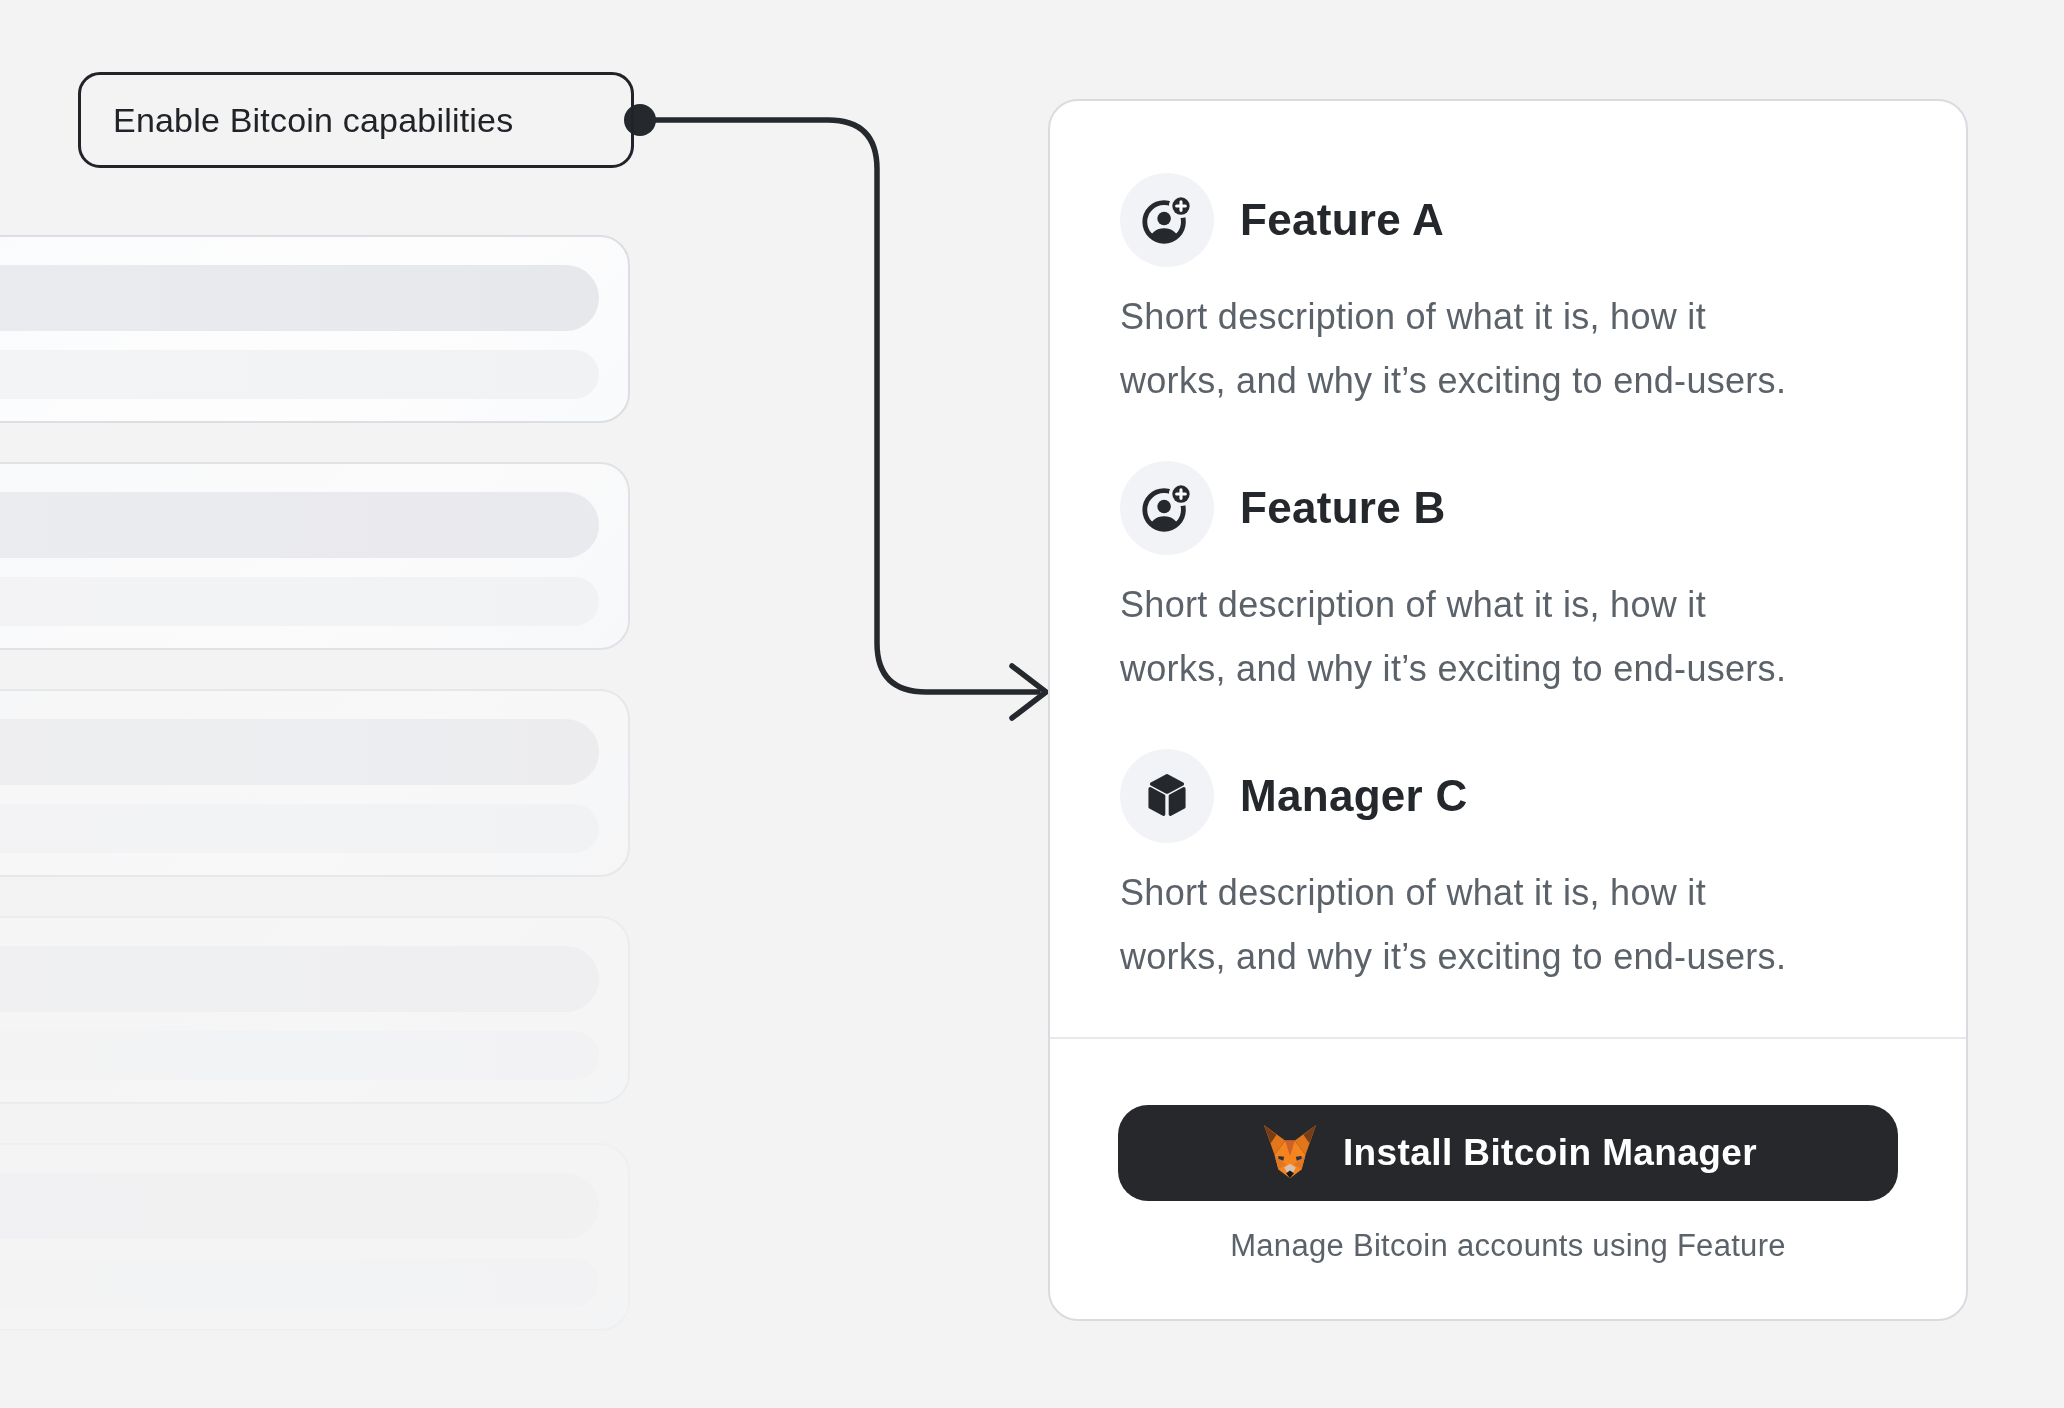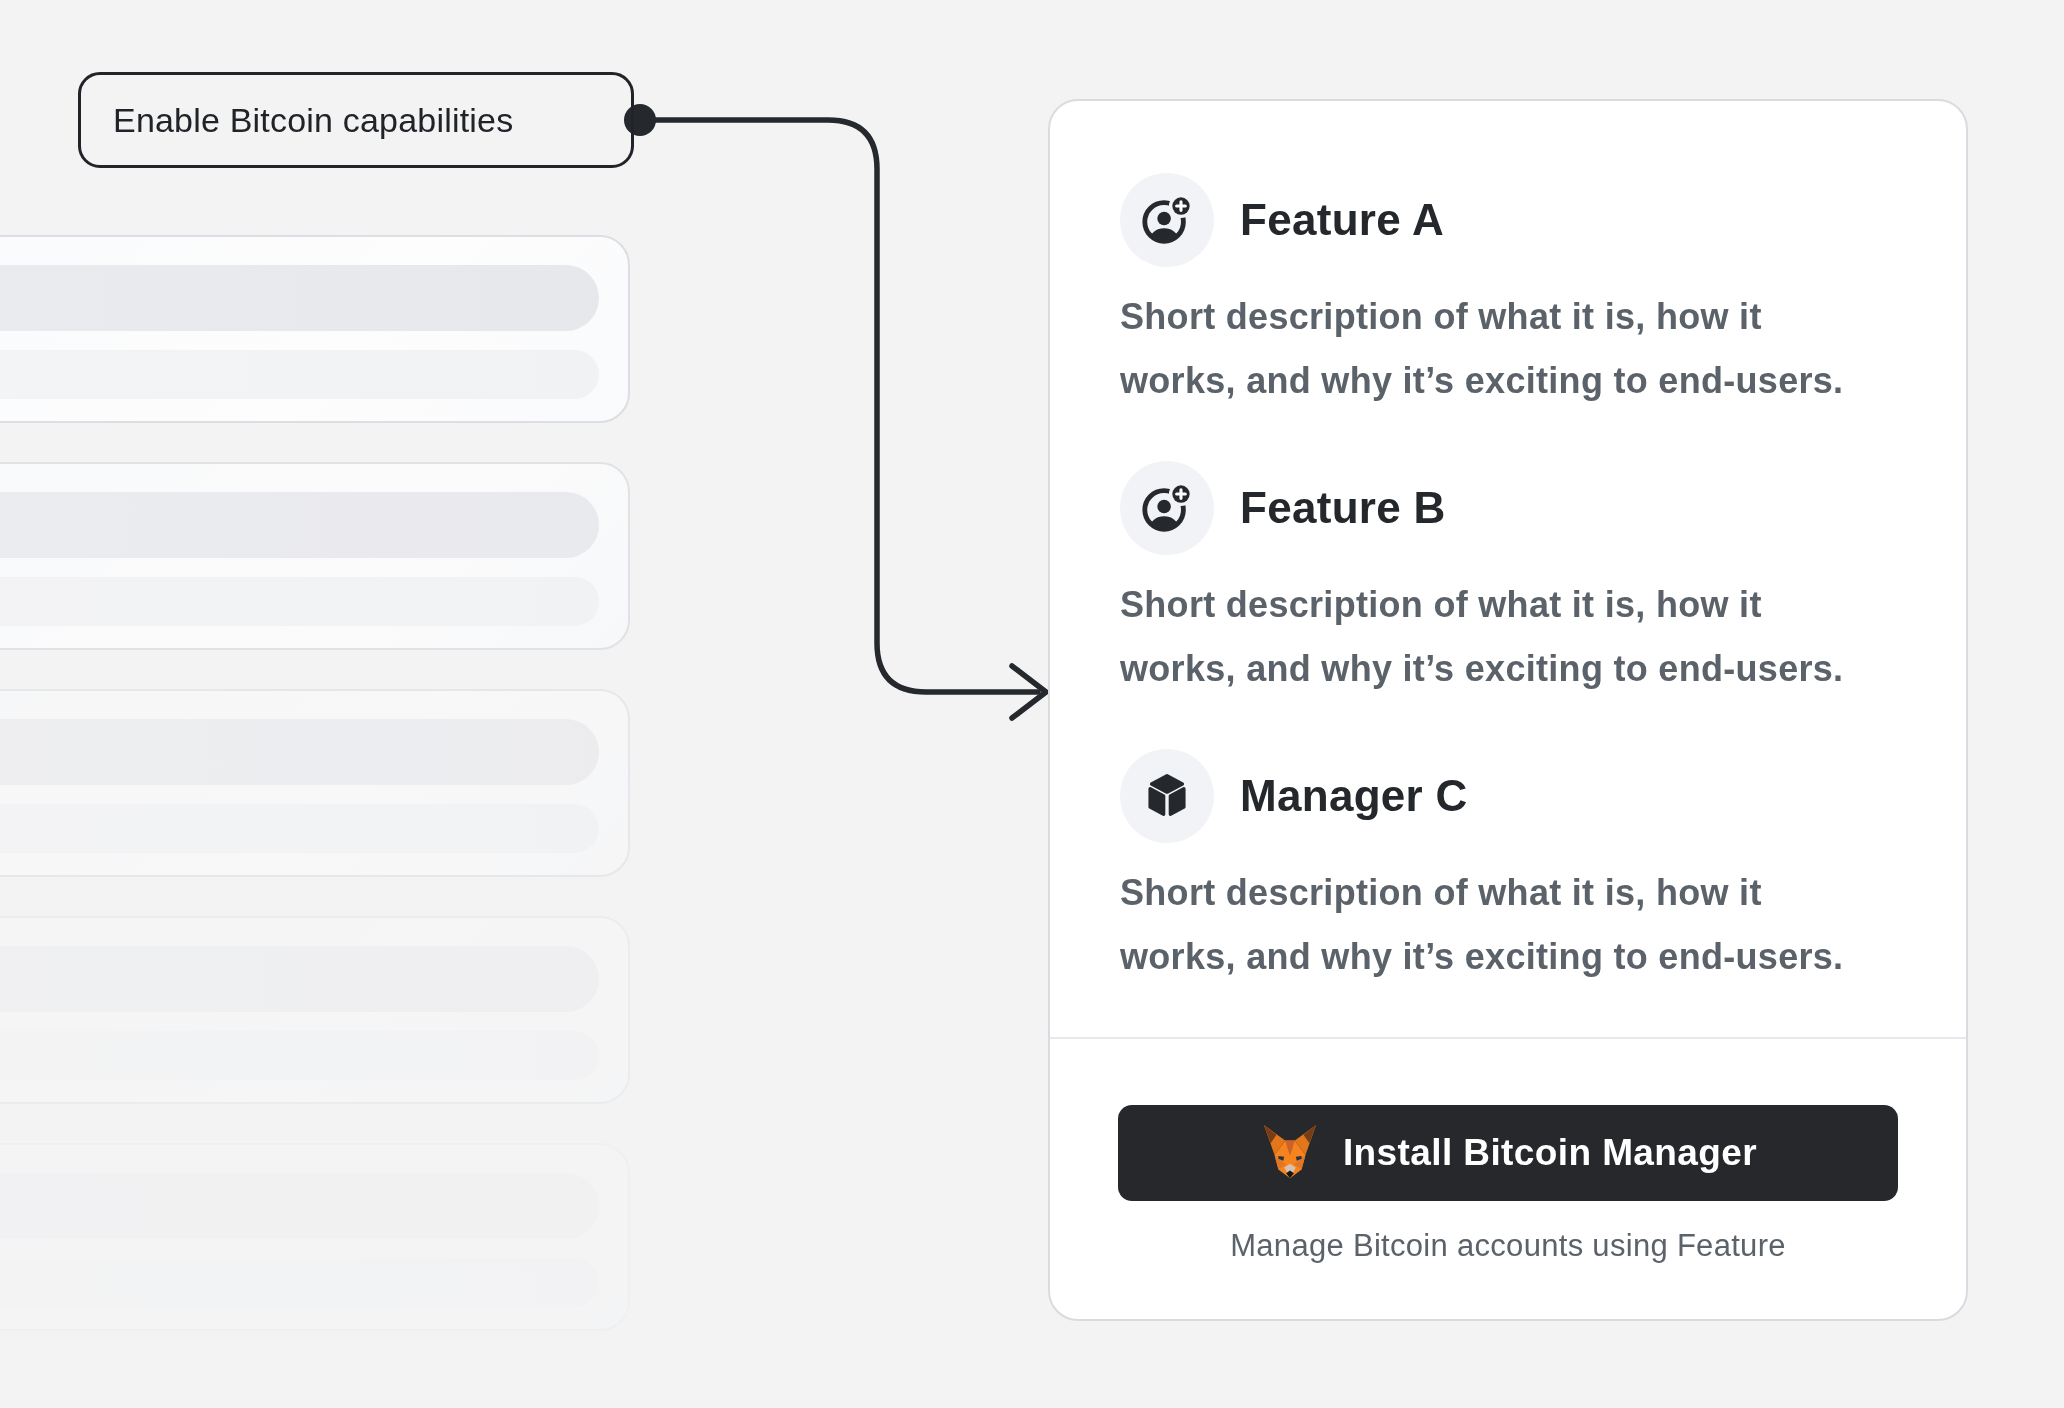--- a/index.html
+++ b/index.html
@@ -38,26 +38,26 @@
   }
   .features{padding:72px 70px 0 70px;}
   .feature{margin-bottom:48px;}
   .feature-head{display:flex;align-items:center;height:94px;}
   .chip{
     width:94px;height:94px;border-radius:50%;background:#f2f3f6;flex:0 0 auto;
     display:flex;align-items:center;justify-content:center;
   }
   .feature-title{font-size:44px;font-weight:700;margin-left:26px;color:#24272b;letter-spacing:.3px;}
   .feature-desc{margin-top:18px;font-size:36px;line-height:64px;color:#5b6269;letter-spacing:.3px;}
-  .feature-desc span{display:block;font-weight:bold;}
+  .feature-desc span{display:block;}
   .divider{height:2px;background:#e7e9ec;width:100%;}
   .footer{padding:66px 68px 52px 68px;}
   .install-btn{
     width:100%;height:96px;border:none;cursor:pointer;box-sizing:border-box;
-    background:#26282b;border-radius:14px;color:#ffffff;
+    background:#26282b;border-radius:30px;color:#ffffff;
     display:flex;align-items:center;justify-content:center;gap:22px;
     font-family:inherit;font-size:37px;font-weight:700;letter-spacing:.4px;
   }
   .caption{margin-top:24px;text-align:center;font-size:31px;line-height:42px;color:#5b6269;letter-spacing:.3px;}
 </style>
 </head>
 <body>
 
 <svg class="connector" width="2064" height="1408" viewBox="0 0 2064 1408">
   <circle cx="640" cy="120" r="16" fill="#25282c"></circle>

